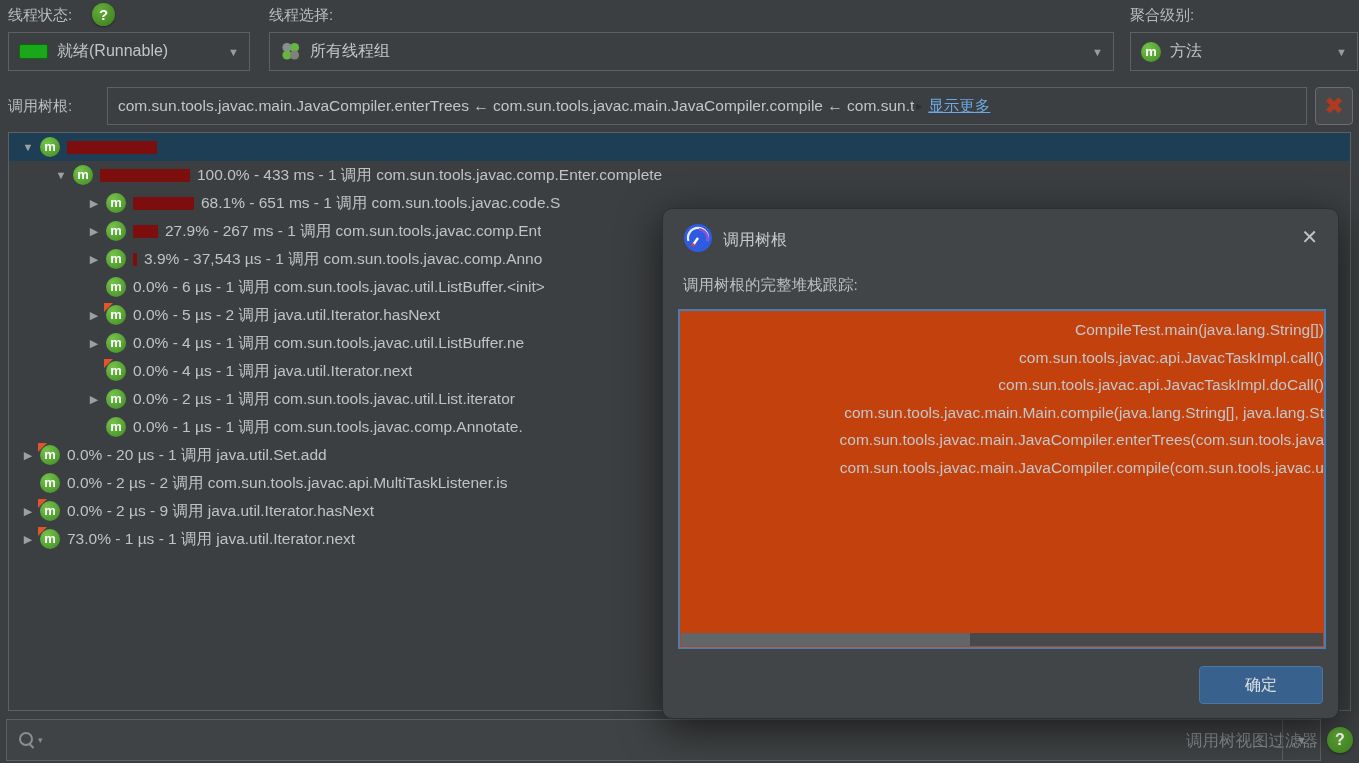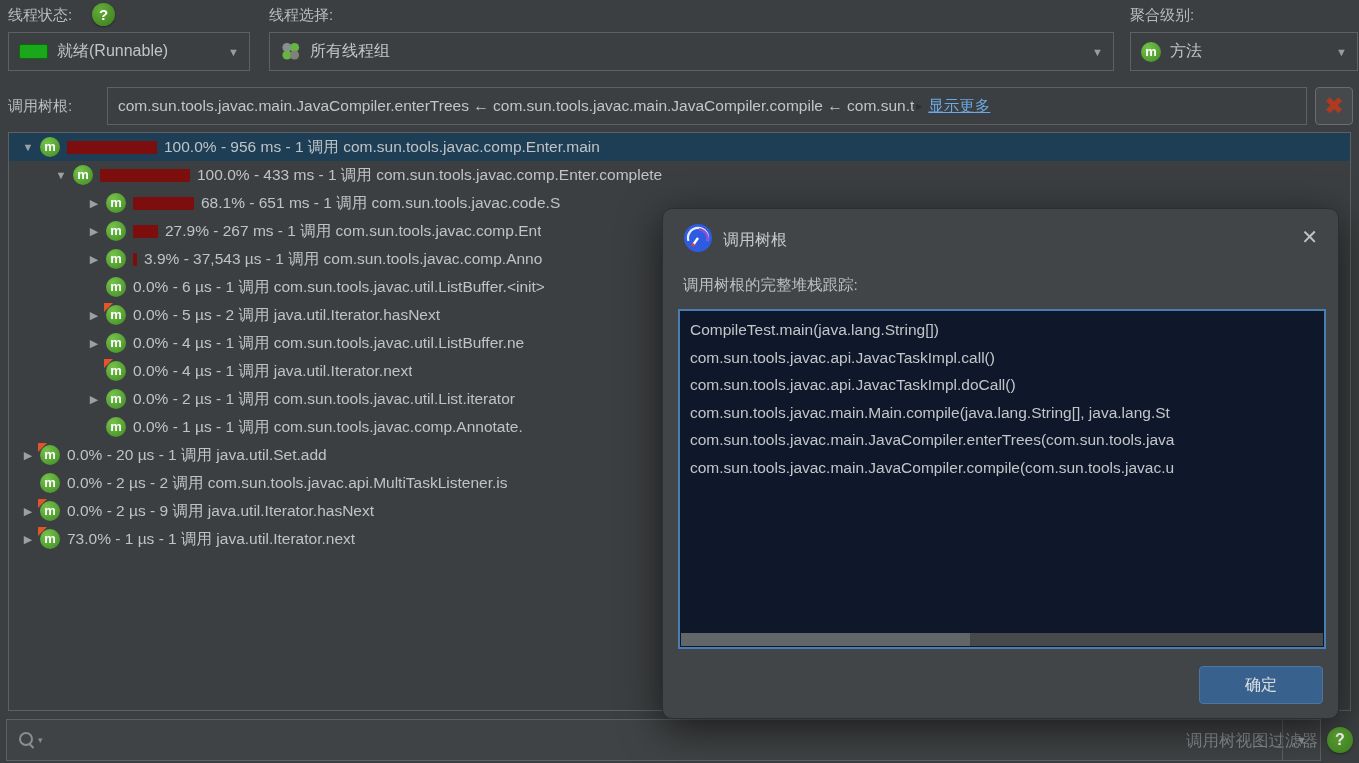--- a/index.html
+++ b/index.html
@@ -61,21 +61,21 @@
     position:absolute;left:662px;top:208px;width:677px;height:511px;box-sizing:border-box;
     background:var(--dialog-background,#414547);border:1px solid #2c2f31;border-radius:10px;
     box-shadow:0 10px 40px rgba(0,0,0,.6);z-index:10;
   }
   .dlg-title{position:absolute;left:60px;top:21px;font-size:16px;color:#c7cacd;}
   .dlg-close{position:absolute;right:20px;top:16px;font-size:20px;color:#c0c3c6;cursor:pointer;}
   .dlg-sub{position:absolute;left:20px;top:66px;font-size:15.5px;color:#bcbfc2;}
   .dlg-icon{position:absolute;left:20px;top:14px;width:30px;height:30px;}
   .stack-list{
     position:absolute;left:15px;top:100px;width:648px;height:340px;box-sizing:border-box;
-    border:2px solid var(--focus-border,#4a7db1);background:#0f172a;overflow:hidden;
+    border:2px solid var(--focus-border,#4a7db1);background:#c2410c;overflow:hidden;text-align:right;
   }
   .stack-item{font-size:15.5px;color:#c3c6c9;line-height:27.5px;padding-left:10px;white-space:nowrap;overflow:hidden;}
   .stack-list .inner{padding-top:5px;}
   .hscroll{position:absolute;left:1px;right:1px;bottom:1px;height:13px;background:#47494b;}
   .hthumb{position:absolute;left:0;top:0;bottom:0;width:45%;background:#626668;}
   .ok-btn{
     position:absolute;right:15px;bottom:14px;width:124px;height:38px;box-sizing:border-box;
     background:var(--ok-button,#38618e);border:1px solid #4a76a0;border-radius:4px;
     color:#dde0e3;font-size:16px;line-height:36px;text-align:center;cursor:pointer;
     font-family:"Liberation Sans","DejaVu Sans",sans-serif;
@@ -136,21 +136,20 @@
   <span class="root-caret">▸</span>
   <span class="show-more">显示更多</span>
 </div>
 <div class="clear-btn">✖</div>
 
 <div class="tree" id="tree">
     <div class="tree-row selected" style="padding-left: 10px;">
       <span class="twisty">▼</span>
       <span class="micon">m</span>
       <span class="bar" style="width: 90px;"></span>
-      <span class="rlabel">100.0% - 956 ms - 1 调用 com.sun.tools.javac.comp.Enter.main</span>
     </div>
     <div class="tree-row" style="padding-left: 43px;">
       <span class="twisty">▼</span>
       <span class="micon">m</span>
       <span class="bar" style="width: 90px;"></span>
       <span class="rlabel">100.0% - 433 ms - 1 调用 com.sun.tools.javac.comp.Enter.complete</span>
     </div>
     <div class="tree-row" style="padding-left: 76px;">
       <span class="twisty">▶</span>
       <span class="micon">m</span>

